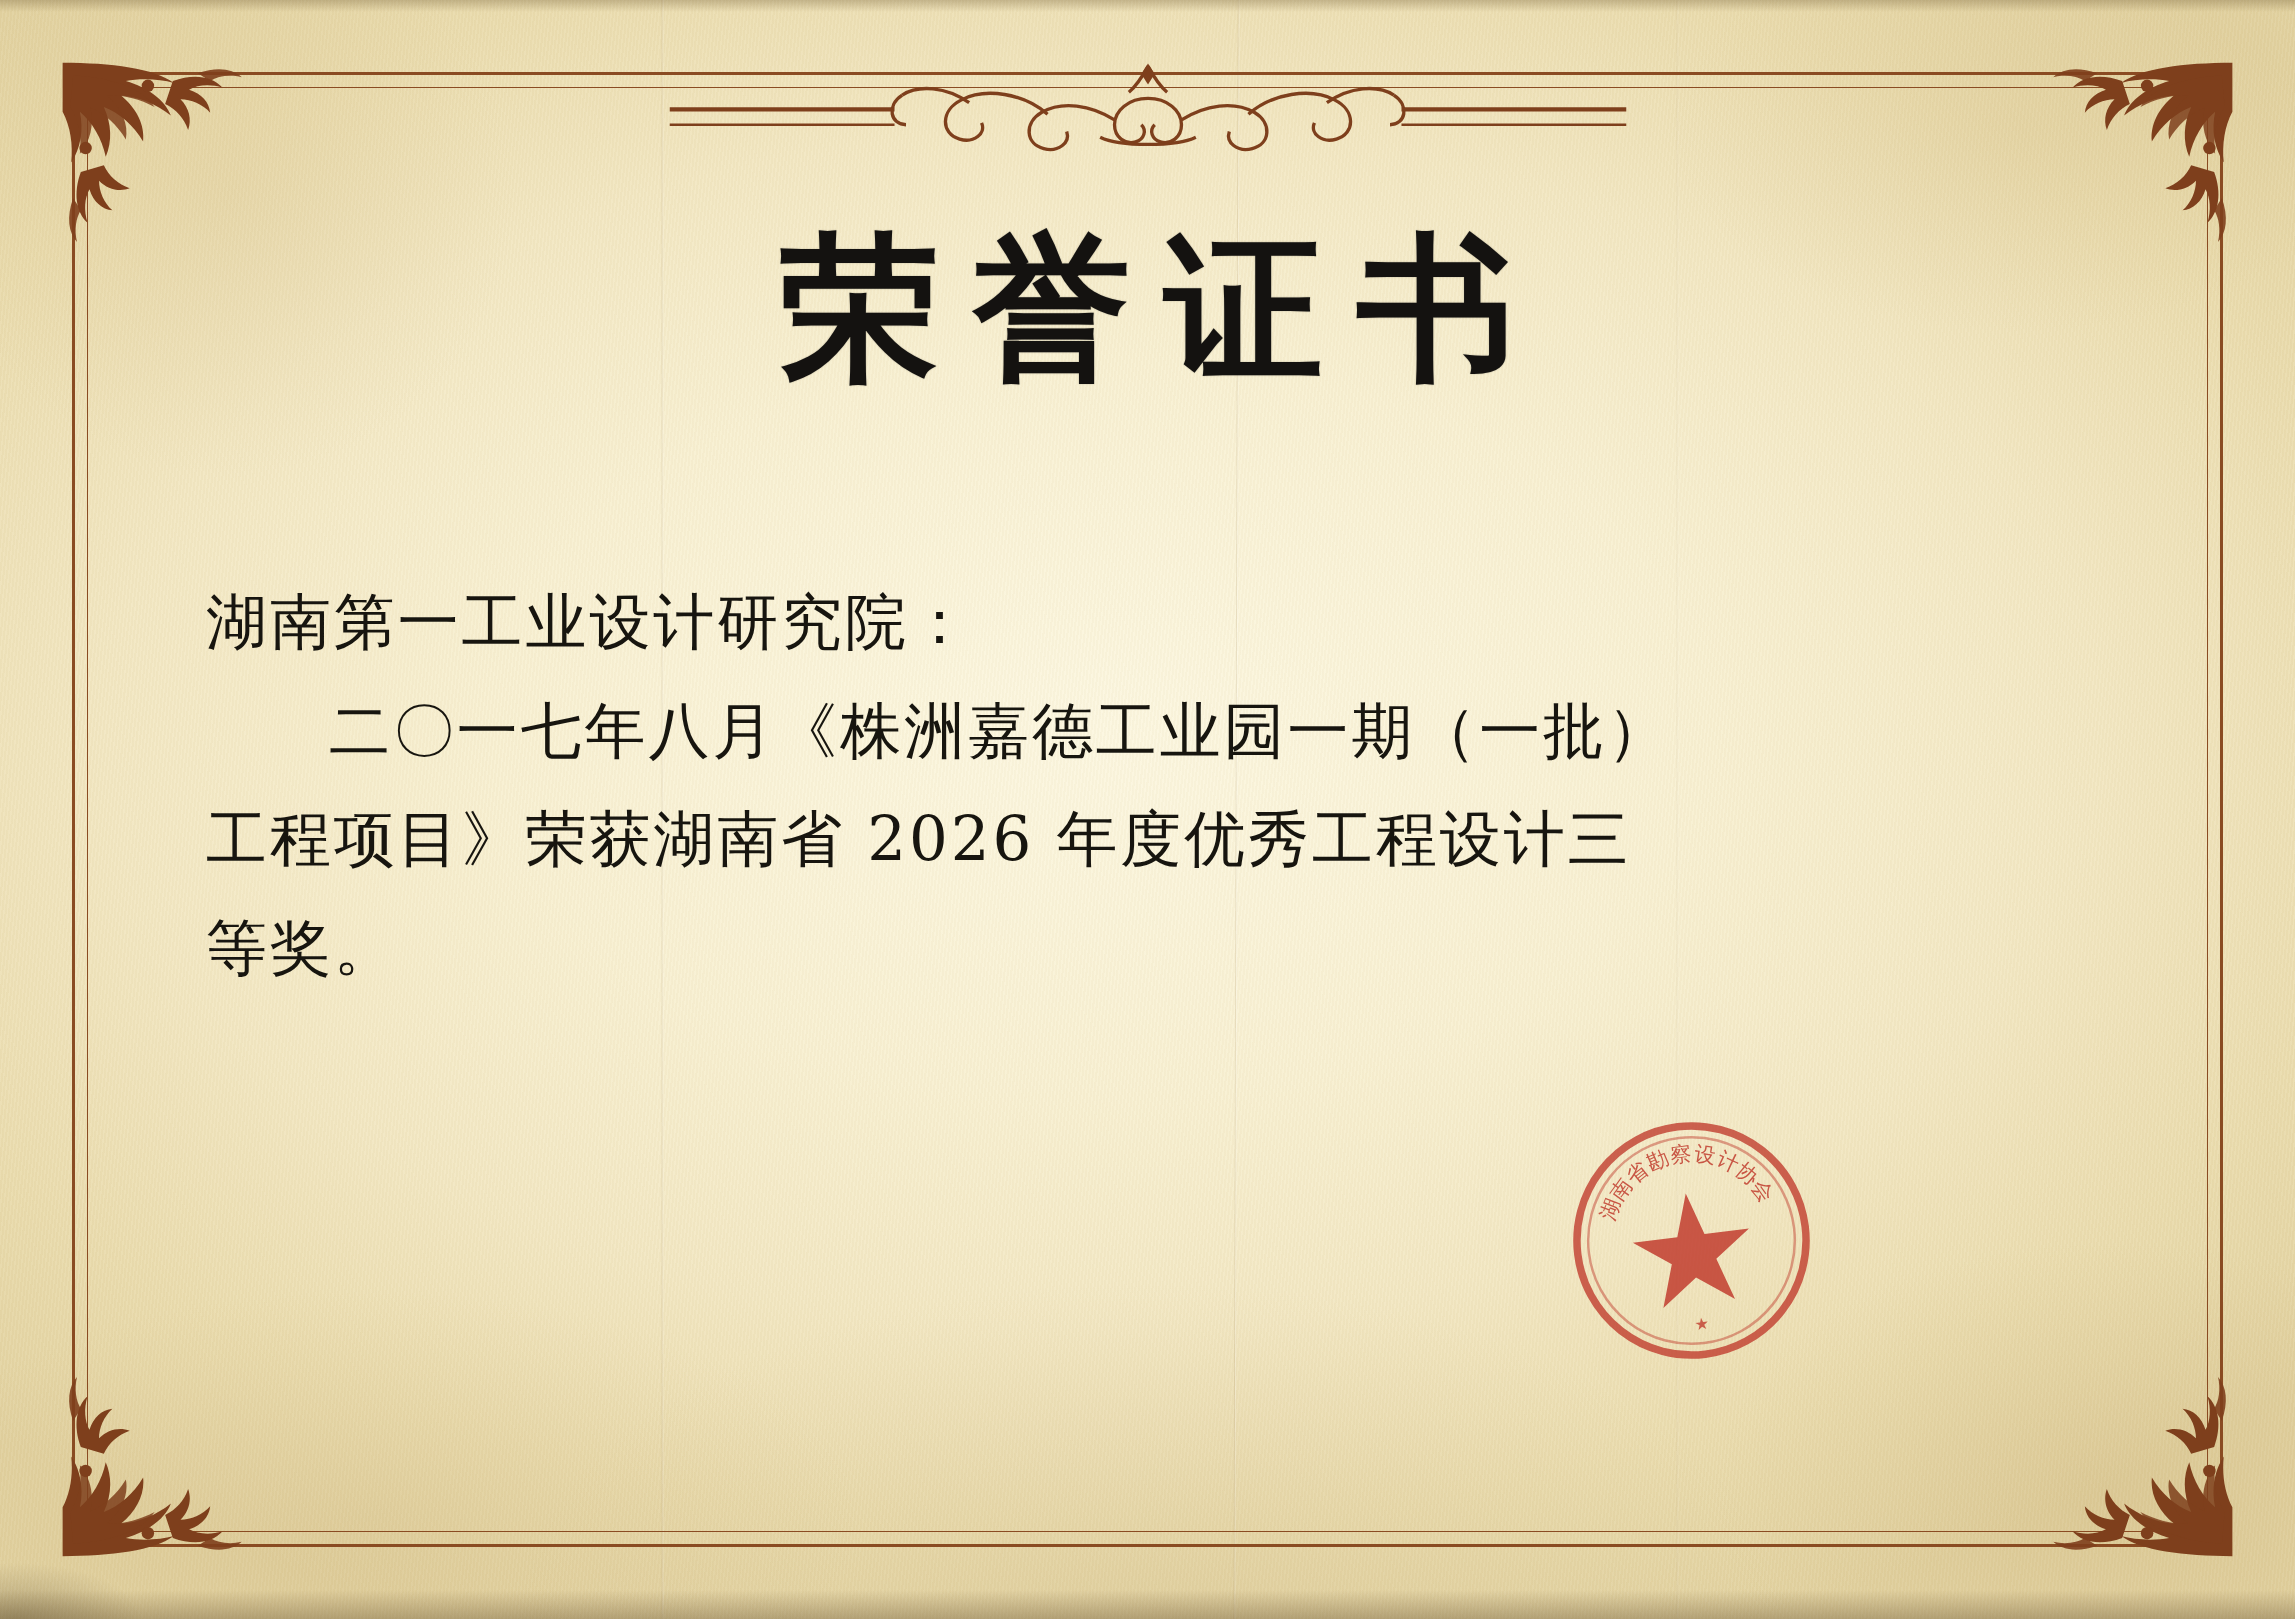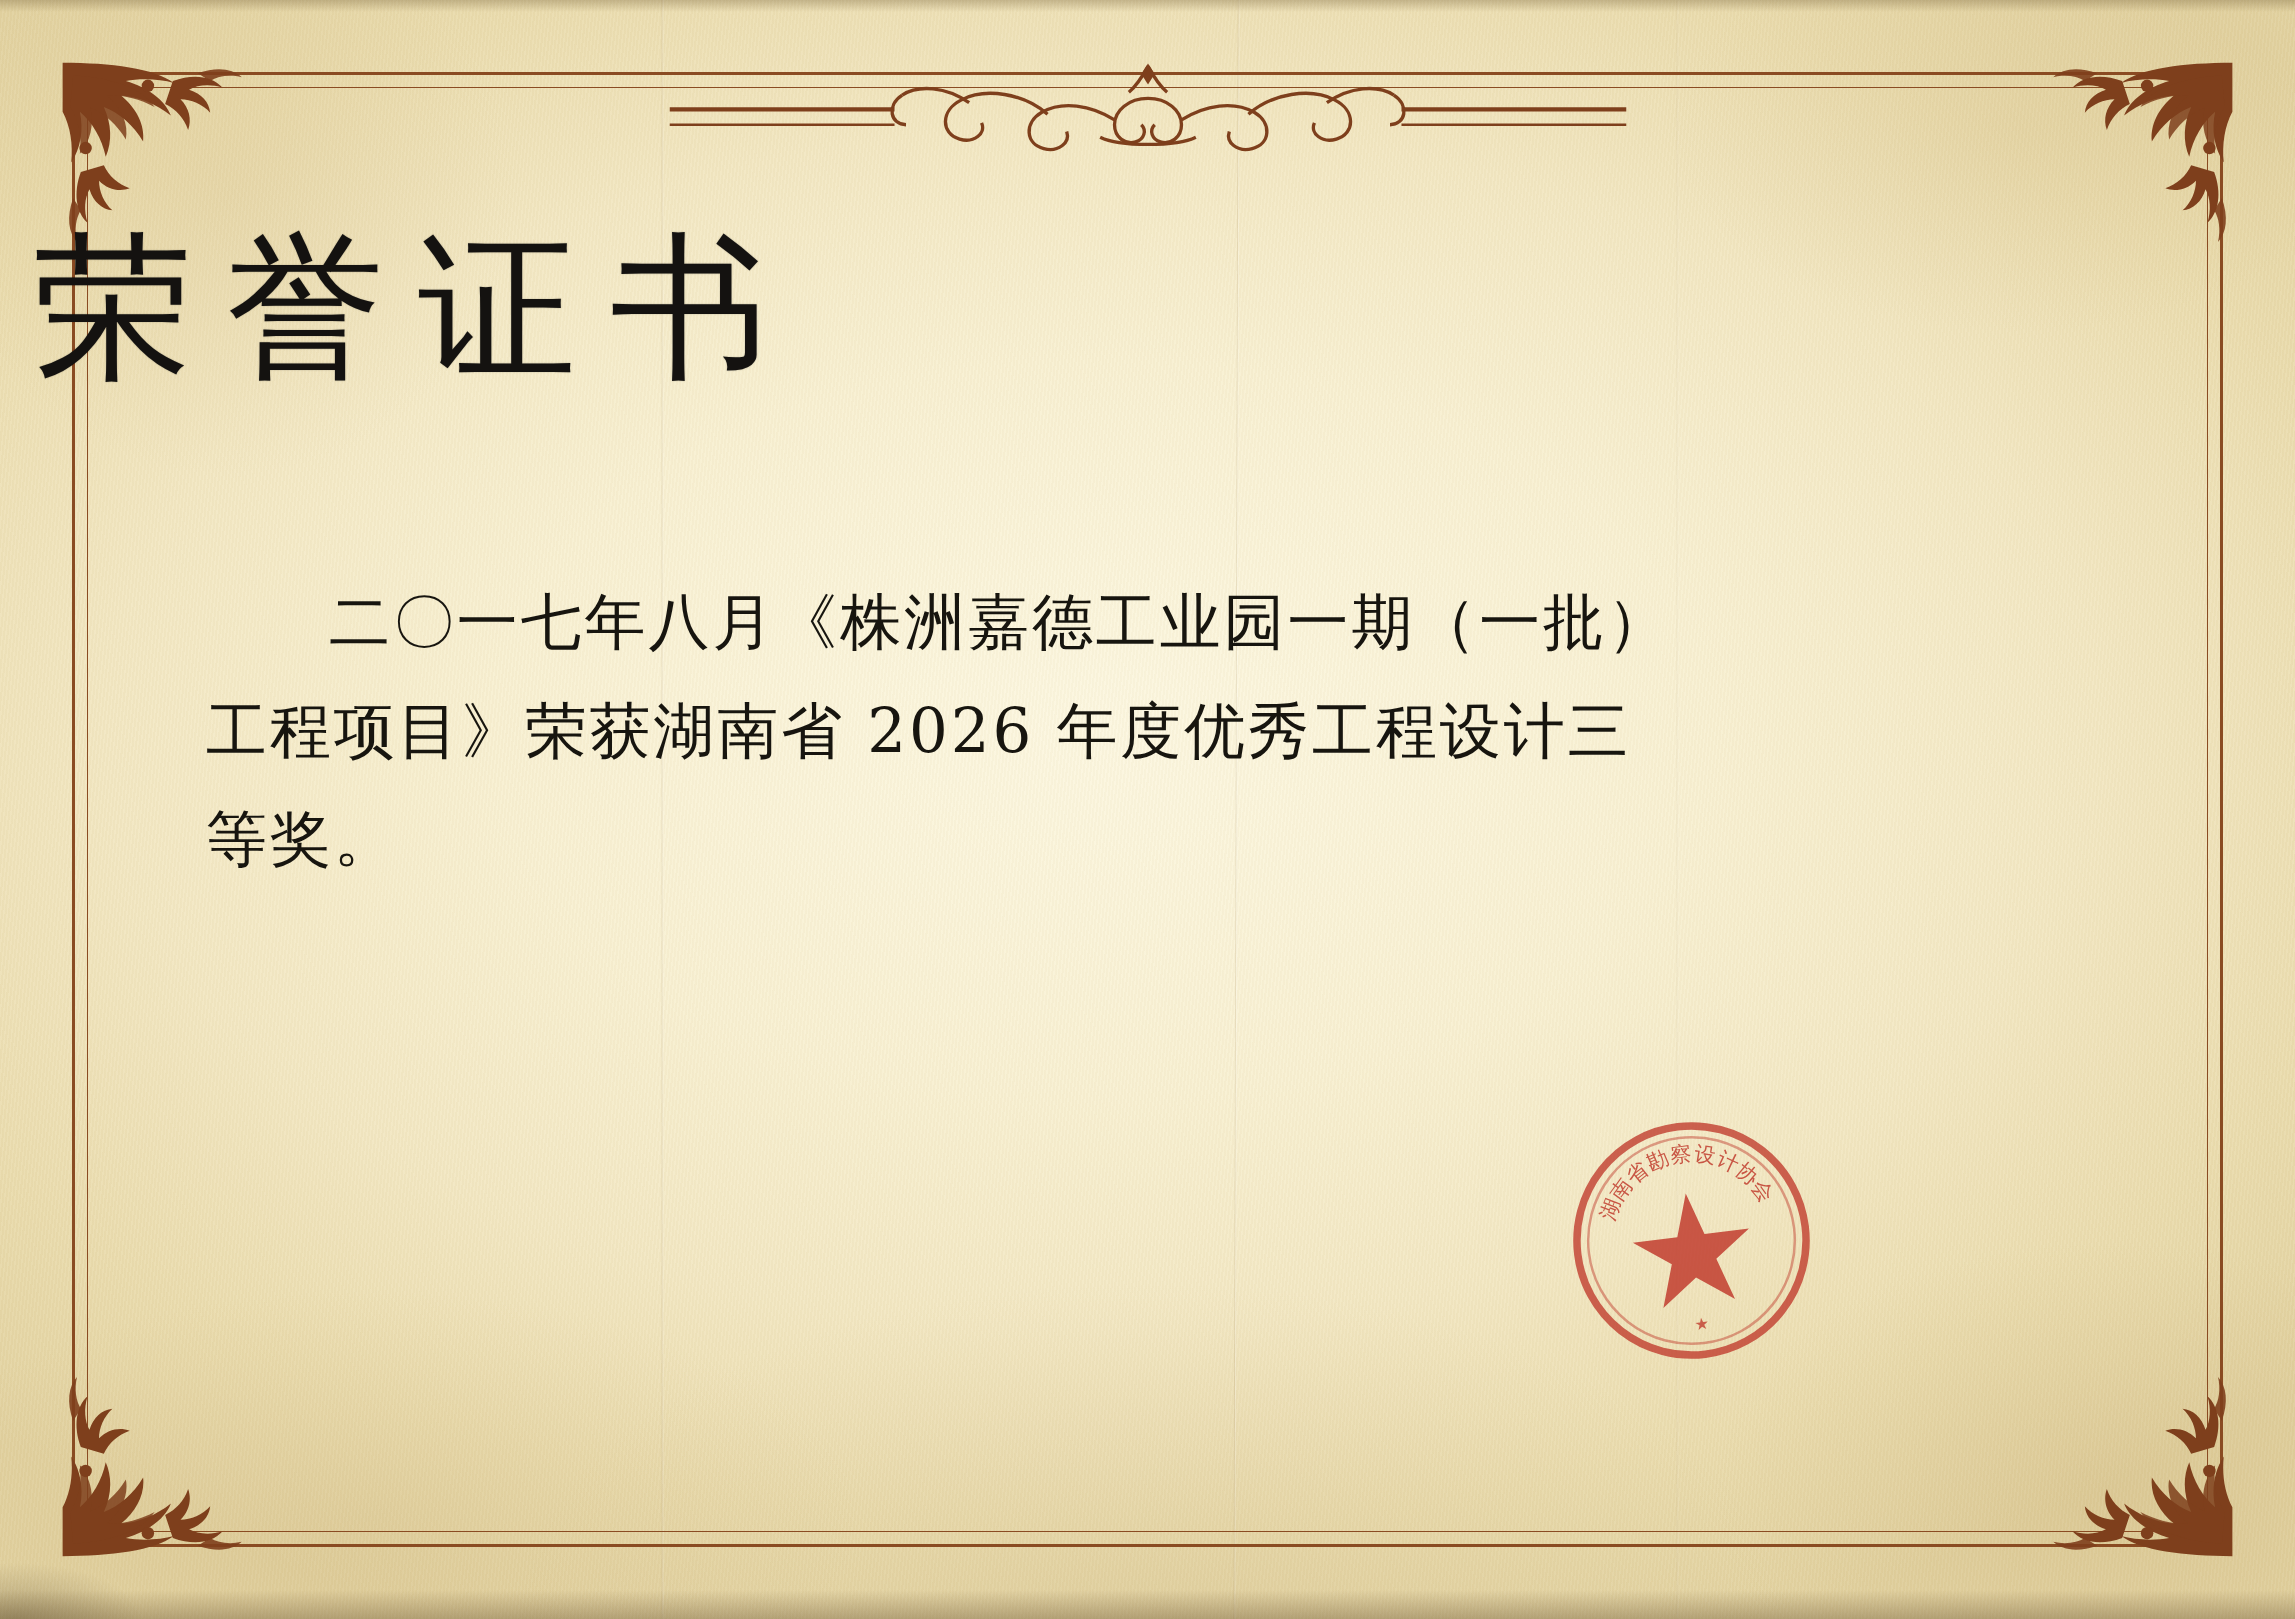--- a/index.html
+++ b/index.html
@@ -77,23 +77,23 @@
     height: 110px;
     color: #7e3f1c;
   }
   .top-flourish svg { width: 100%; height: 100%; display: block; }
 
   
   .title {
     position: absolute;
     left: 0; right: 0;
     top: 225px;
-    text-align: left;
+    text-align: center;
     font-family: "DejaVu Serif", "Liberation Serif", serif;
-    font-weight: 400;
+    font-weight: 700;
     font-size: 158px;
     letter-spacing: 34px;
     text-indent: 34px;
     color: #141210;
     line-height: 1.05;
     text-shadow: 0 0 1.4px rgba(0,0,0,0.35);
   }
 
   
   .body-block {
@@ -233,20 +233,21 @@
       <circle cx="196" cy="66" r="13"></circle>
       <circle cx="66" cy="196" r="13"></circle>
       <path d="M300 40 C 340 26, 372 30, 392 48 C 366 42, 342 46, 326 56 Z" opacity="0.9"></path>
       <path d="M40 300 C 26 340, 30 372, 48 392 C 42 366, 46 342, 56 326 Z" opacity="0.9"></path>
     </svg>
   </div>
 
   <div class="title">荣誉证书</div>
 
   <div class="body-block">
+    <p>湖南第一工业设计研究院：</p>
     <p class="indent">二〇一七年八月《株洲嘉德工业园一期（一批）</p>
     <p>工程项目》荣获湖南省 2026 年度优秀工程设计三</p>
     <p>等奖。</p>
   </div>
 
   <div class="seal">
     <svg viewBox="0 0 200 200">
       <circle cx="100" cy="100" r="92" fill="none" stroke="#c0392b" stroke-width="6" opacity="0.85"></circle>
       <circle cx="100" cy="100" r="83" fill="none" stroke="#c0392b" stroke-width="2" opacity="0.5"></circle>
       <path d="M100 62 l 11 34 h 36 l -29 21 l 11 34 l -29 -21 l -29 21 l 11 -34 l -29 -21 h 36 z" fill="#c0392b" opacity="0.9"></path>

